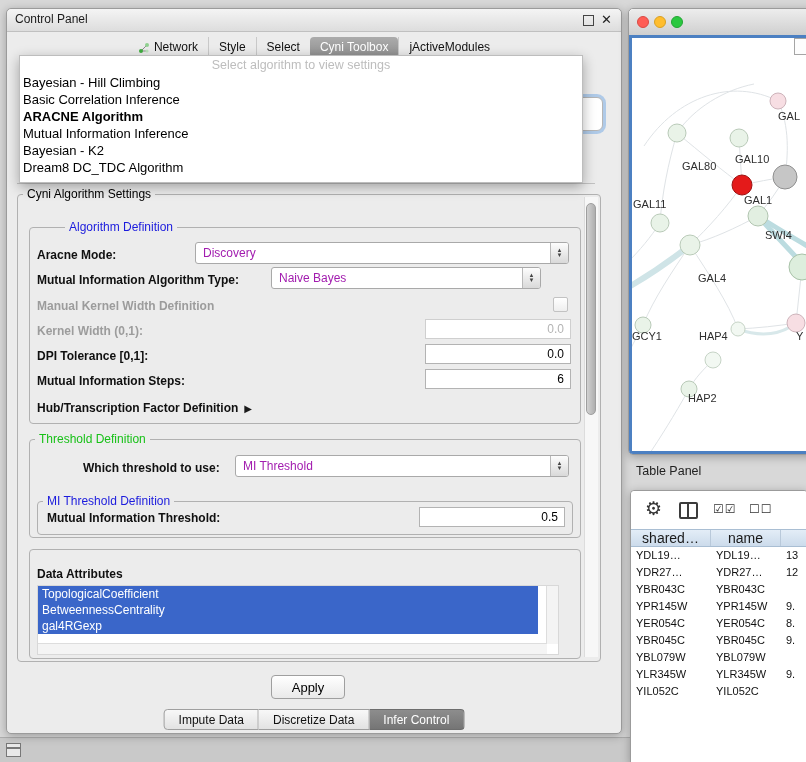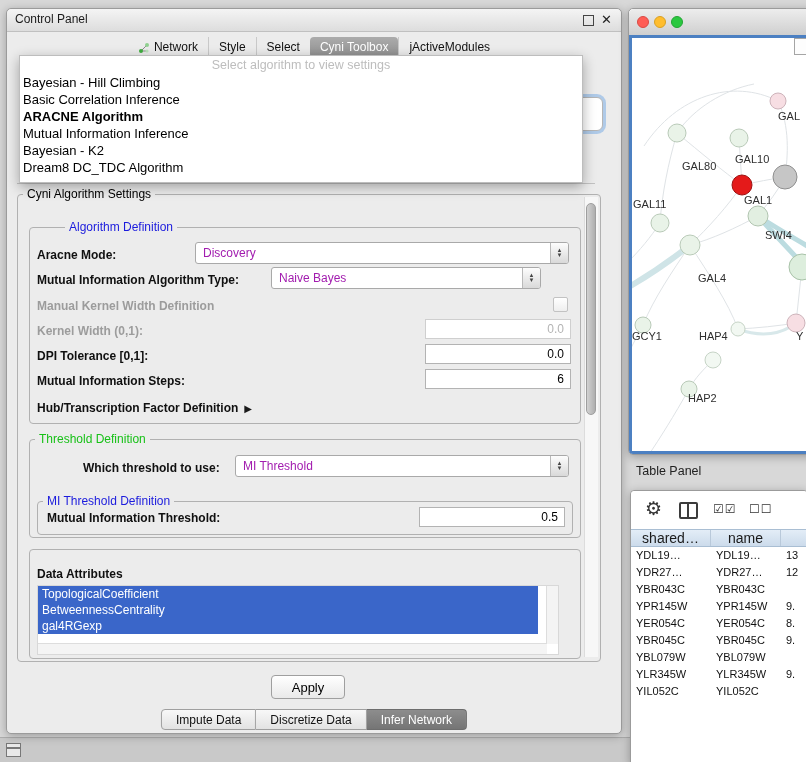--- a/index.html
+++ b/index.html
@@ -241,21 +241,21 @@
       </div>
     <div class="list-vscroll"></div>
     <div class="list-hscroll"></div>
   </div>
 
   <div class="apply-btn">Apply</div>
 
   <div class="seg">
     <div class="seg-tab">Impute Data</div>
     <div class="seg-tab">Discretize Data</div>
-    <div class="seg-tab selected">Infer Network</div>
+    <div class="seg-tab selected">Infer Control</div>
   </div>
 </div>
 
 <div class="win z2" id="network-window">
   <div class="net-titlebar">
     <div class="lights">
       <span class="light red"></span>
       <span class="light yellow"></span>
       <span class="light green"></span>
     </div>

